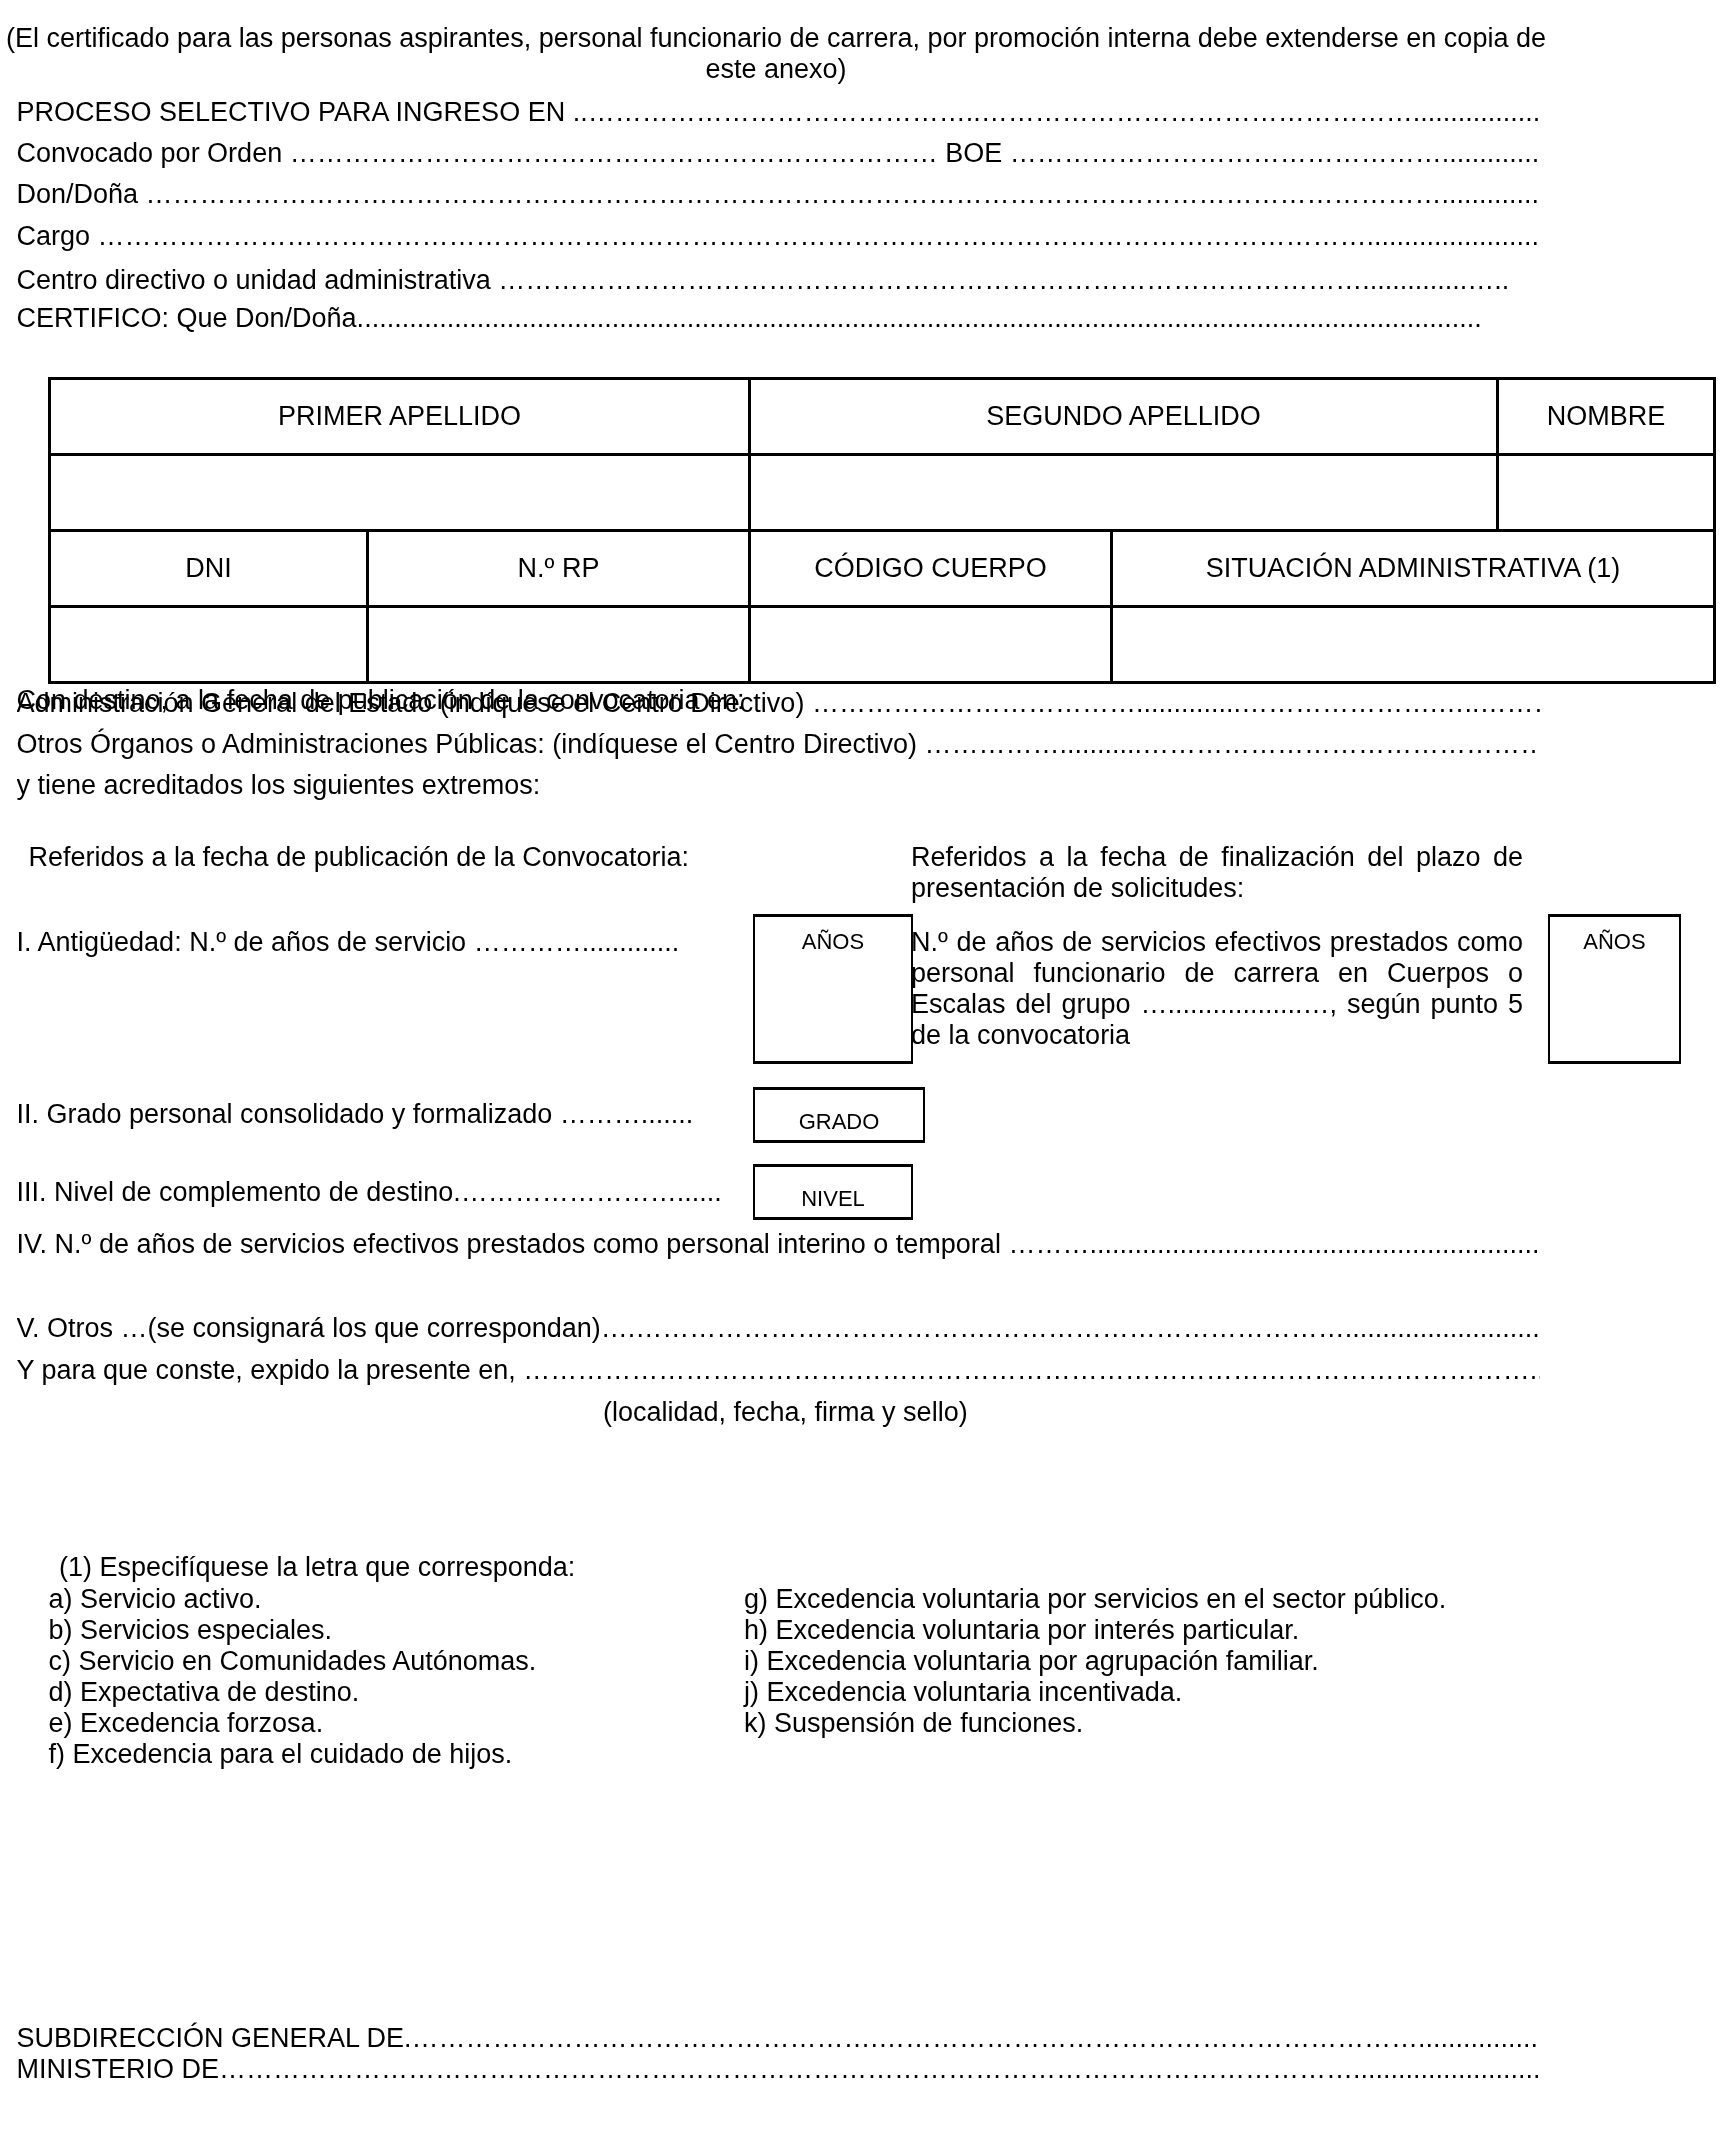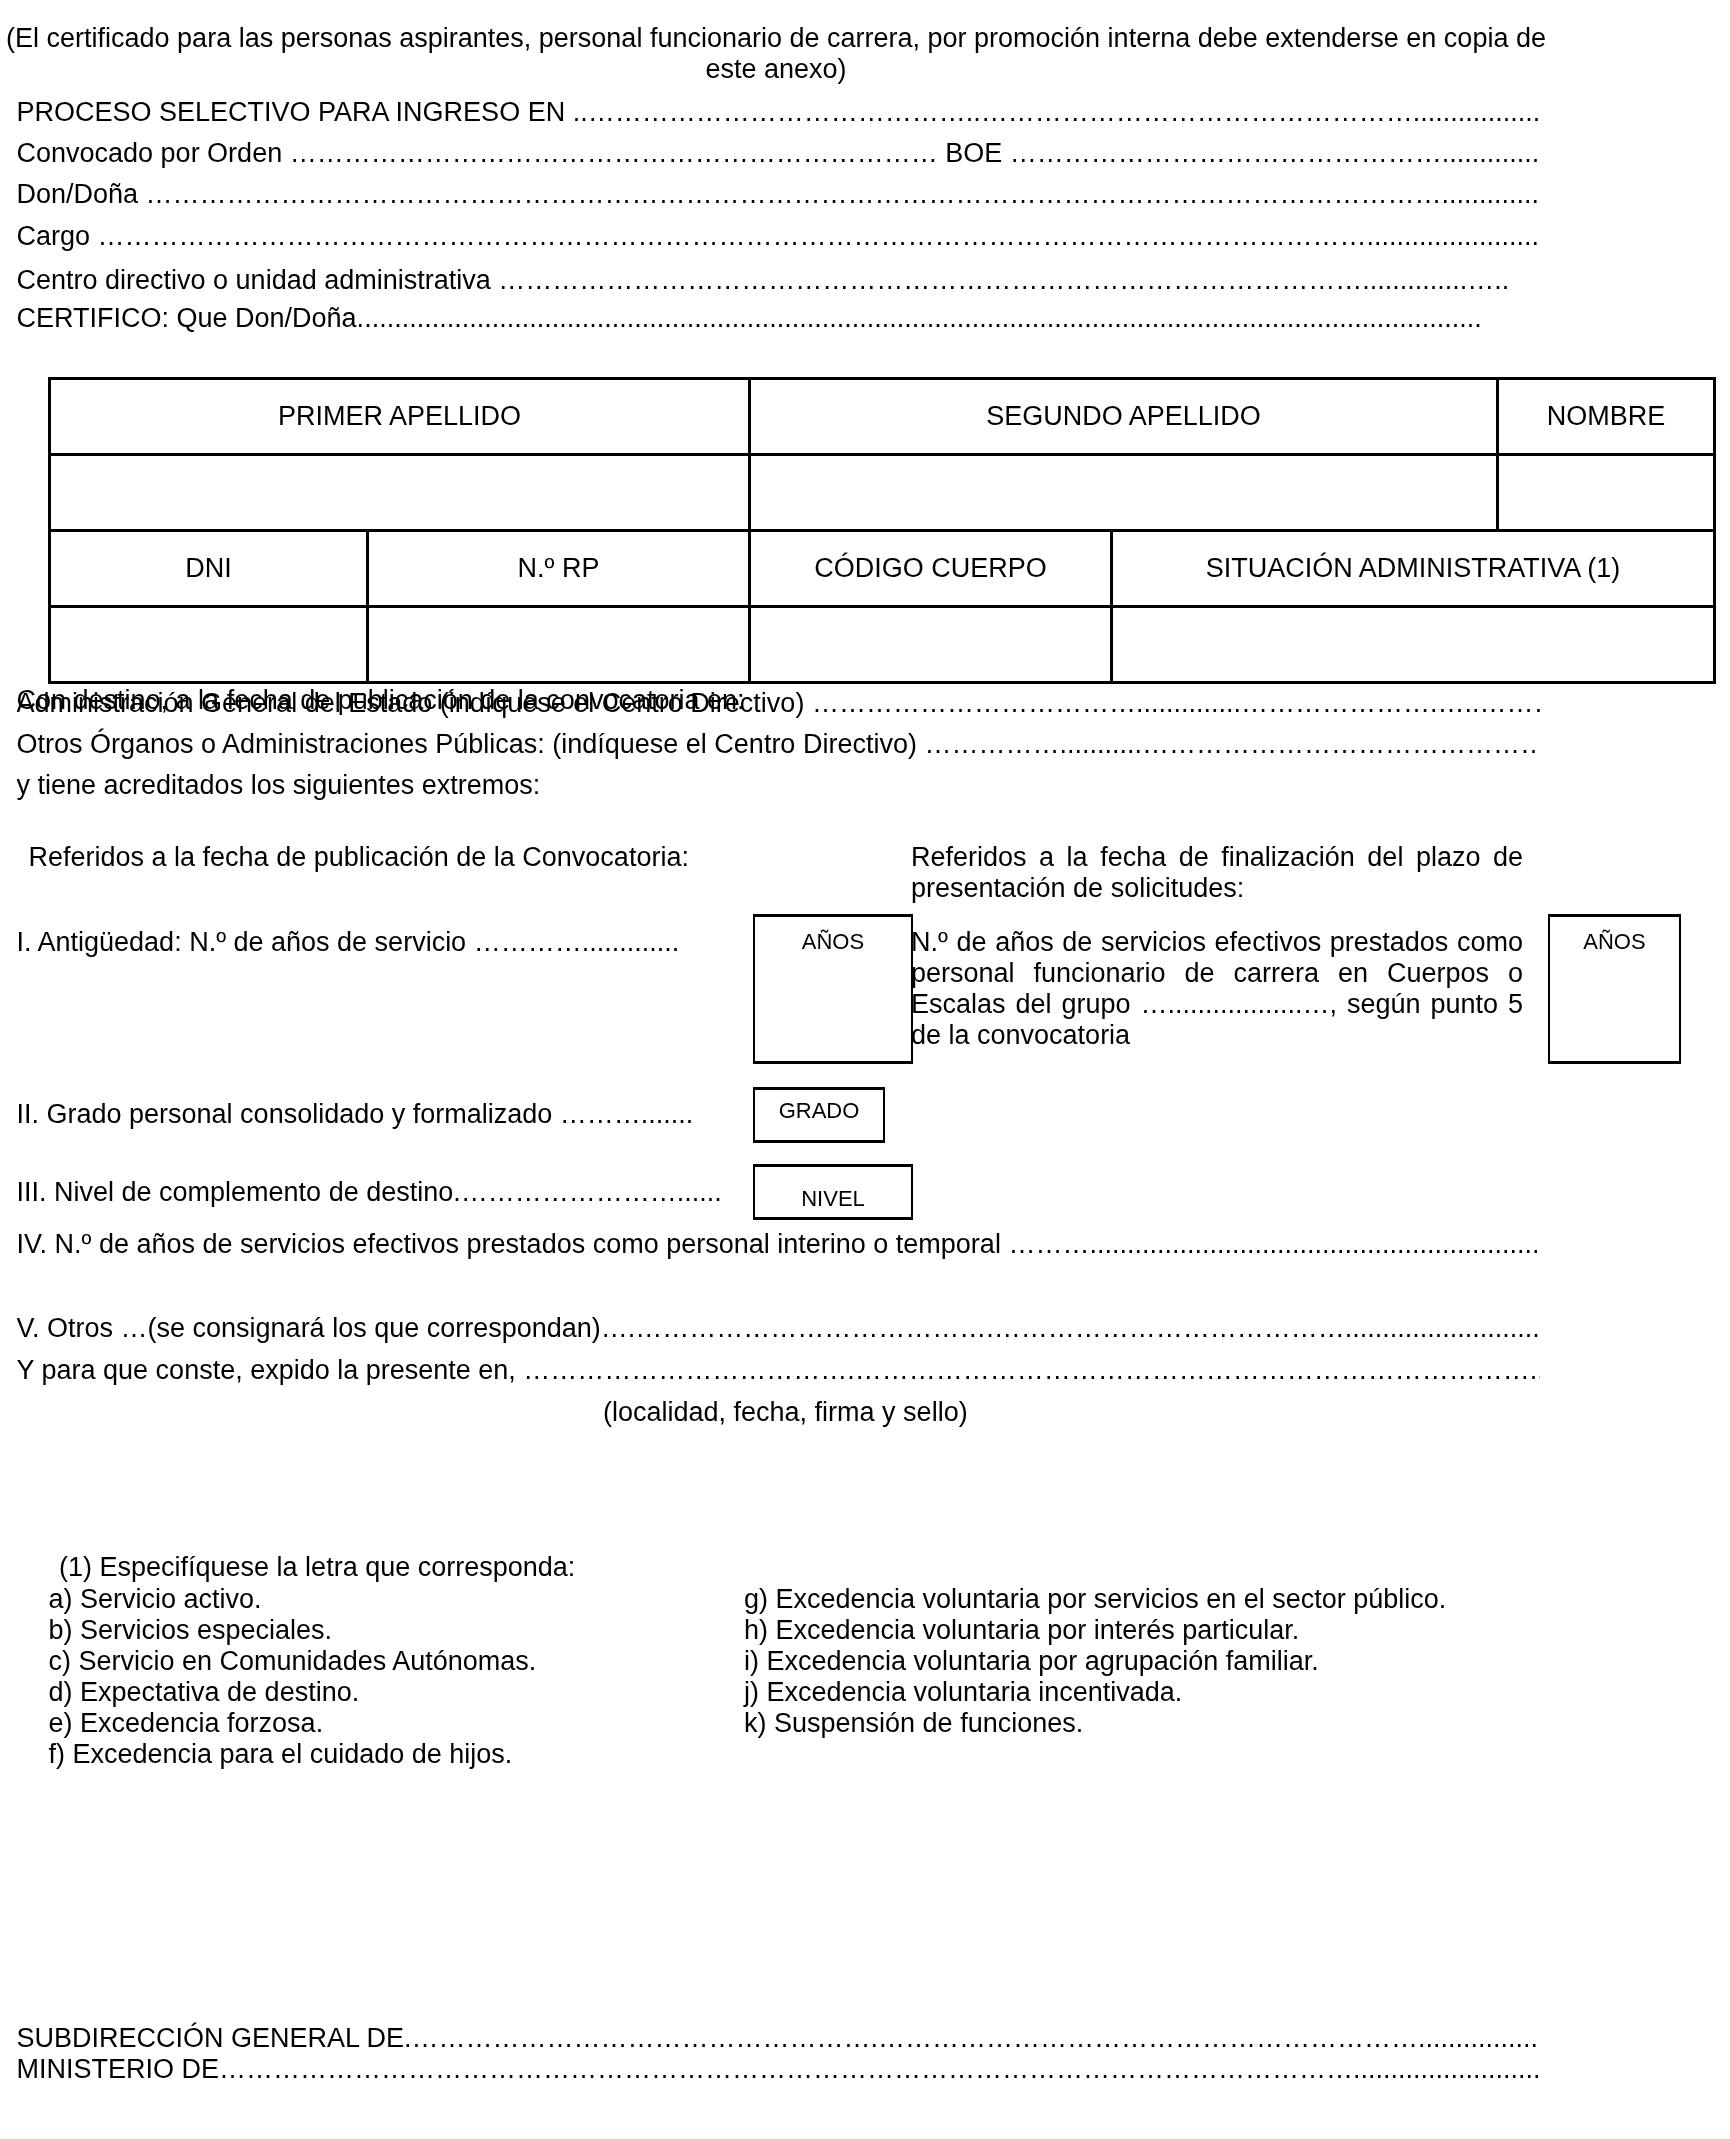--- a/index.html
+++ b/index.html
@@ -77,21 +77,21 @@
 
 <div class="abs" style="left:16.5px;top:842px;margin-left:12px;">Referidos a la fecha de publicación de la Convocatoria:</div>
 <div class="just" style="left:911px;top:842px;width:612px;">Referidos a la fecha de finalización del plazo de presentación de solicitudes:</div>
 
 <div class="abs" style="left:16.5px;top:927px;">I. Antigüedad: N.º de años de servicio ………….............</div>
 <div class="box" style="left:753px;top:914px;width:160px;height:150px;"><span>AÑOS</span></div>
 <div class="just" style="left:911px;top:927px;width:612px;">N.º de años de servicios efectivos prestados como personal funcionario de carrera en Cuerpos o Escalas del grupo …..................…, según punto 5 de la convocatoria</div>
 <div class="box" style="left:1548px;top:914px;width:133px;height:150px;"><span>AÑOS</span></div>
 
 <div class="abs" style="left:16.5px;top:1099px;">II. Grado personal consolidado y formalizado ……….......</div>
-<div class="box" style="left:753px;top:1087px;width:132px;height:56px;padding-top:8px;"><span>GRADO</span></div>
+<div class="box" style="left:753px;top:1087px;width:172px;height:56px;padding-top:19px;"><span>GRADO</span></div>
 
 <div class="abs" style="left:16.5px;top:1177px;">III. Nivel de complemento de destino.……………………......</div>
 <div class="box" style="left:753px;top:1164px;width:160px;height:56px;padding-top:19px;"><span>NIVEL</span></div>
 
 <div class="line" style="top:1228px;">IV. N.º de años de servicios efectivos prestados como personal interino o temporal ………..................................................................</div>
 <div class="line" style="top:1312px;">V. Otros …(se consignará los que correspondan)….………………………………….………………………………….................................</div>
 <div class="line" style="top:1354px;">Y para que conste, expido la presente en, ……………………………….…………………………………………………………………....….…</div>
 <div class="abs" style="left:603px;top:1397px;">(localidad, fecha, firma y sello)</div>
 
 <div class="abs" style="left:23px;top:1552px;margin-left:36px;">(1) Especifíquese la letra que corresponda:</div>

